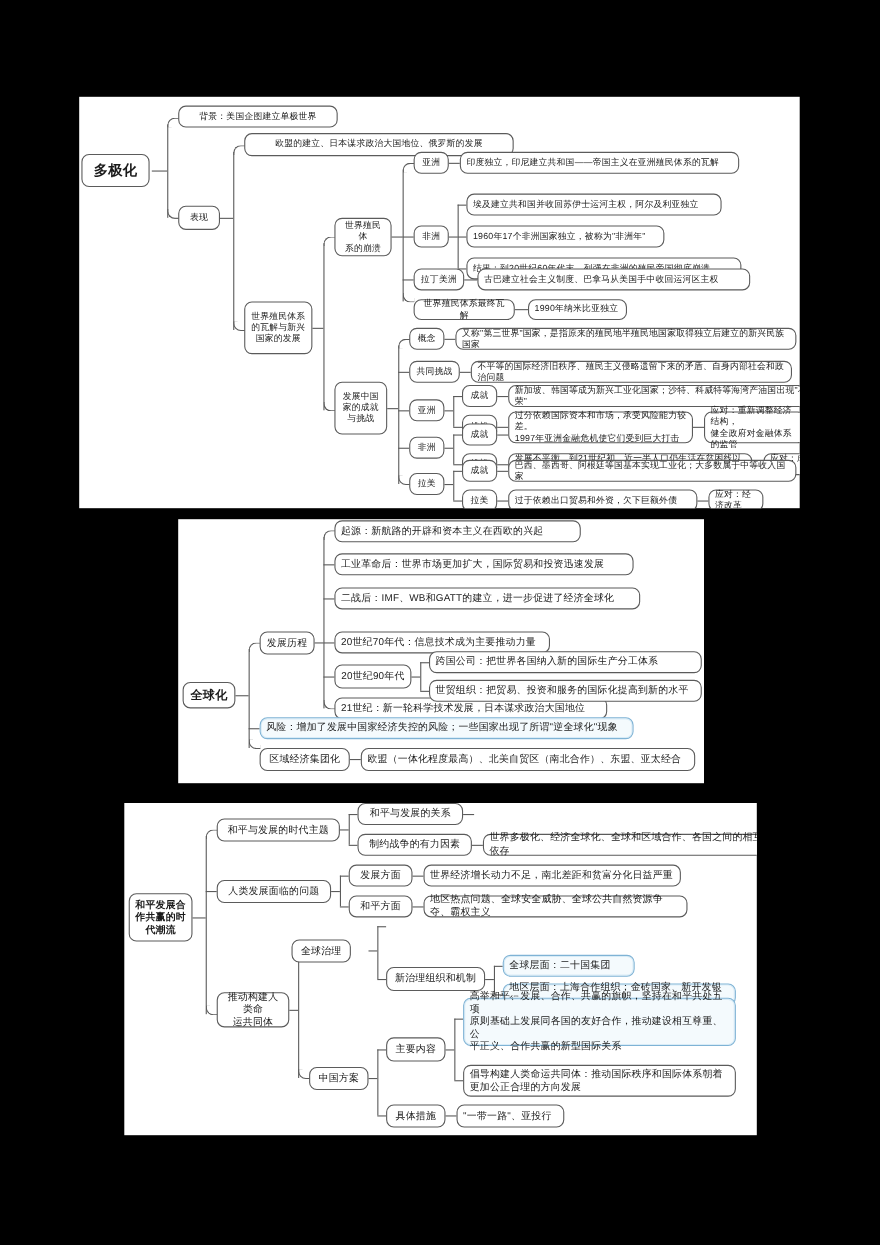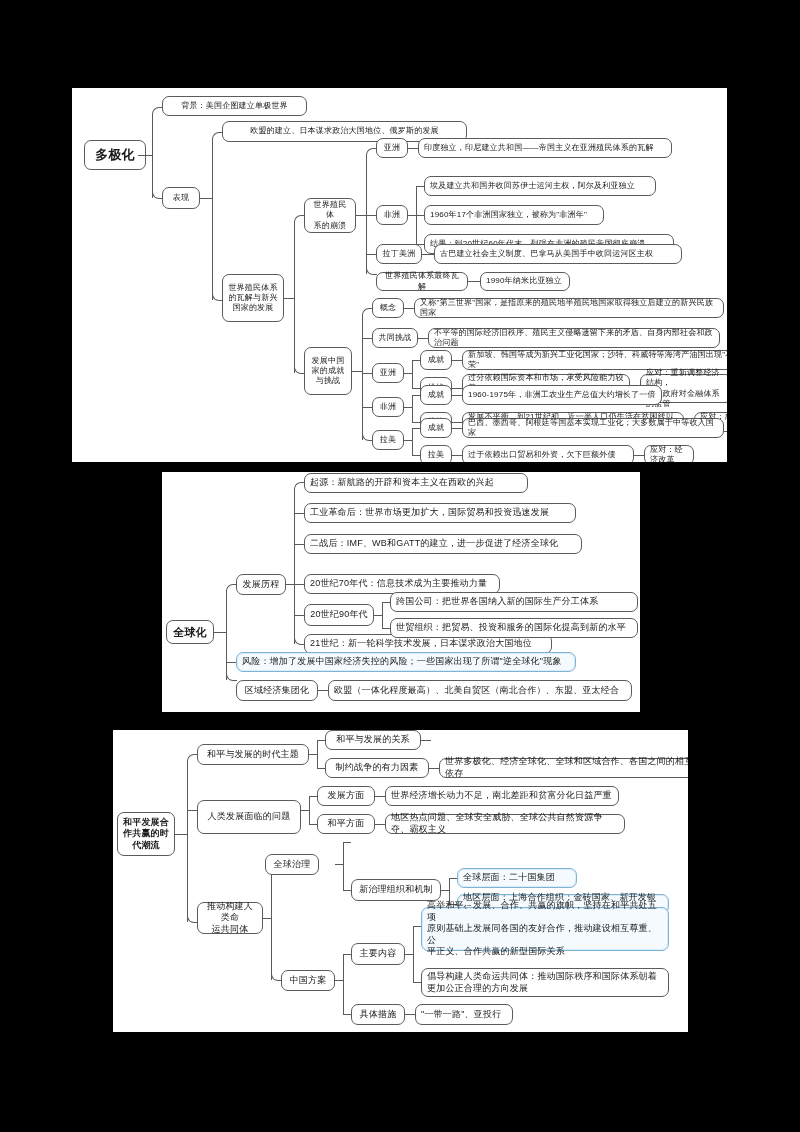--- a/index.html
+++ b/index.html
@@ -21,21 +21,21 @@
   .corner-bl{border-bottom-width:1.2px;border-left-width:1.2px;border-bottom-left-radius:7px;}
   .root{font-weight:600;}
   .f9{font-size:9px;} .f8{font-size:8px;} .f11{font-size:11px;} .f13{font-size:13px;}
 </style>
 </head>
 <body style="background: rgb(0, 0, 0);">
 
 <div class="panel" style="left:72px;top:88px;width:655px;height:374px;">
   <div class="mm">
 
-    <div class="node root f13" style="left:12px;top:52px;width:62px;height:30px;">多极化</div>
+    <div class="node root f13" style="left:2px;top:52px;width:62px;height:30px;">多极化</div>
 
     <div class="edge h" style="left:66px;top:67px;width:14px;height:0;"></div>
     <div class="edge v" style="left:80px;top:25px;width:0;height:85px;"></div>
     <div class="edge corner-tl" style="left:80px;top:19px;width:10px;height:8px;"></div>
     <div class="edge corner-bl" style="left:80px;top:102px;width:10px;height:8px;"></div>
 
     <div class="node f8" style="left:90px;top:8px;width:145px;height:20px;">背景：美国企图建立单极世界</div>
     <div class="node f8" style="left:90px;top:99px;width:38px;height:22px;">表现</div>
 
     <div class="edge h" style="left:128px;top:110px;width:12px;height:0;"></div>
@@ -125,21 +125,20 @@
     <div class="node f8 left" style="left:568px;top:286px;width:92px;height:29px;">应对：重新调整经济结构，
 健全政府对金融体系的监管</div>
 
     <div class="edge h" style="left:332px;top:319px;width:8px;height:0;"></div>
     <div class="edge v" style="left:340px;top:307px;width:0;height:27px;"></div>
     <div class="edge h" style="left:340px;top:307px;width:8px;height:0;"></div>
     <div class="edge h" style="left:340px;top:334px;width:8px;height:0;"></div>
     <div class="node f8" style="left:348px;top:297px;width:32px;height:20px;">成就</div>
     <div class="node f8" style="left:348px;top:324px;width:32px;height:20px;">挑战</div>
     <div class="edge h" style="left:380px;top:307px;width:10px;height:0;"></div>
-    <div class="node f8 left" style="left:390px;top:297px;width:200px;height:20px;">1960-1975年，非洲工农业生产总值大约增长了一倍</div>
     <div class="edge h" style="left:380px;top:334px;width:10px;height:0;"></div>
     <div class="node f8 left" style="left:390px;top:324px;width:222px;height:20px;">发展不平衡，到21世纪初，近一半人口仍生活在贫困线以下</div>
     <div class="edge h" style="left:612px;top:334px;width:10px;height:0;"></div>
     <div class="node f8 left" style="left:622px;top:324px;width:104px;height:20px;">应对：成立多样化经济组织</div>
 
     <div class="edge h" style="left:332px;top:352px;width:8px;height:0;"></div>
     <div class="edge v" style="left:340px;top:340px;width:0;height:27px;"></div>
     <div class="edge h" style="left:340px;top:340px;width:8px;height:0;"></div>
     <div class="edge h" style="left:340px;top:367px;width:8px;height:0;"></div>
     <div class="node f8" style="left:348px;top:330px;width:32px;height:20px;">成就</div>
@@ -206,21 +205,21 @@
 作共赢的时
 代潮流</div>
 
     <div class="edge h" style="left:62px;top:104px;width:12px;height:0;"></div>
     <div class="edge v" style="left:74px;top:30px;width:0;height:162px;"></div>
     <div class="edge corner-tl" style="left:74px;top:24px;width:10px;height:8px;"></div>
     <div class="edge h" style="left:74px;top:80px;width:10px;height:0;"></div>
     <div class="edge corner-bl" style="left:74px;top:184px;width:10px;height:8px;"></div>
 
     <div class="node f9" style="left:84px;top:14px;width:112px;height:21px;">和平与发展的时代主题</div>
-    <div class="node f9" style="left:84px;top:70px;width:104px;height:34px;">人类发展面临的问题</div>
+    <div class="node f9" style="left:84px;top:70px;width:104px;height:21px;">人类发展面临的问题</div>
     <div class="node f9" style="left:84px;top:172px;width:66px;height:32px;">推动构建人类命
 运共同体</div>
 
     <div class="edge h" style="left:196px;top:24px;width:8px;height:0;"></div>
     <div class="edge v" style="left:204px;top:10px;width:0;height:28px;"></div>
     <div class="edge h" style="left:204px;top:10px;width:8px;height:0;"></div>
     <div class="edge h" style="left:204px;top:38px;width:8px;height:0;"></div>
     <div class="node f9" style="left:212px;top:0px;width:96px;height:20px;">和平与发展的关系</div>
     <div class="node f9" style="left:212px;top:28px;width:104px;height:20px;">制约战争的有力因素</div>
     <div class="edge h" style="left:308px;top:10px;width:10px;height:0;"></div>

